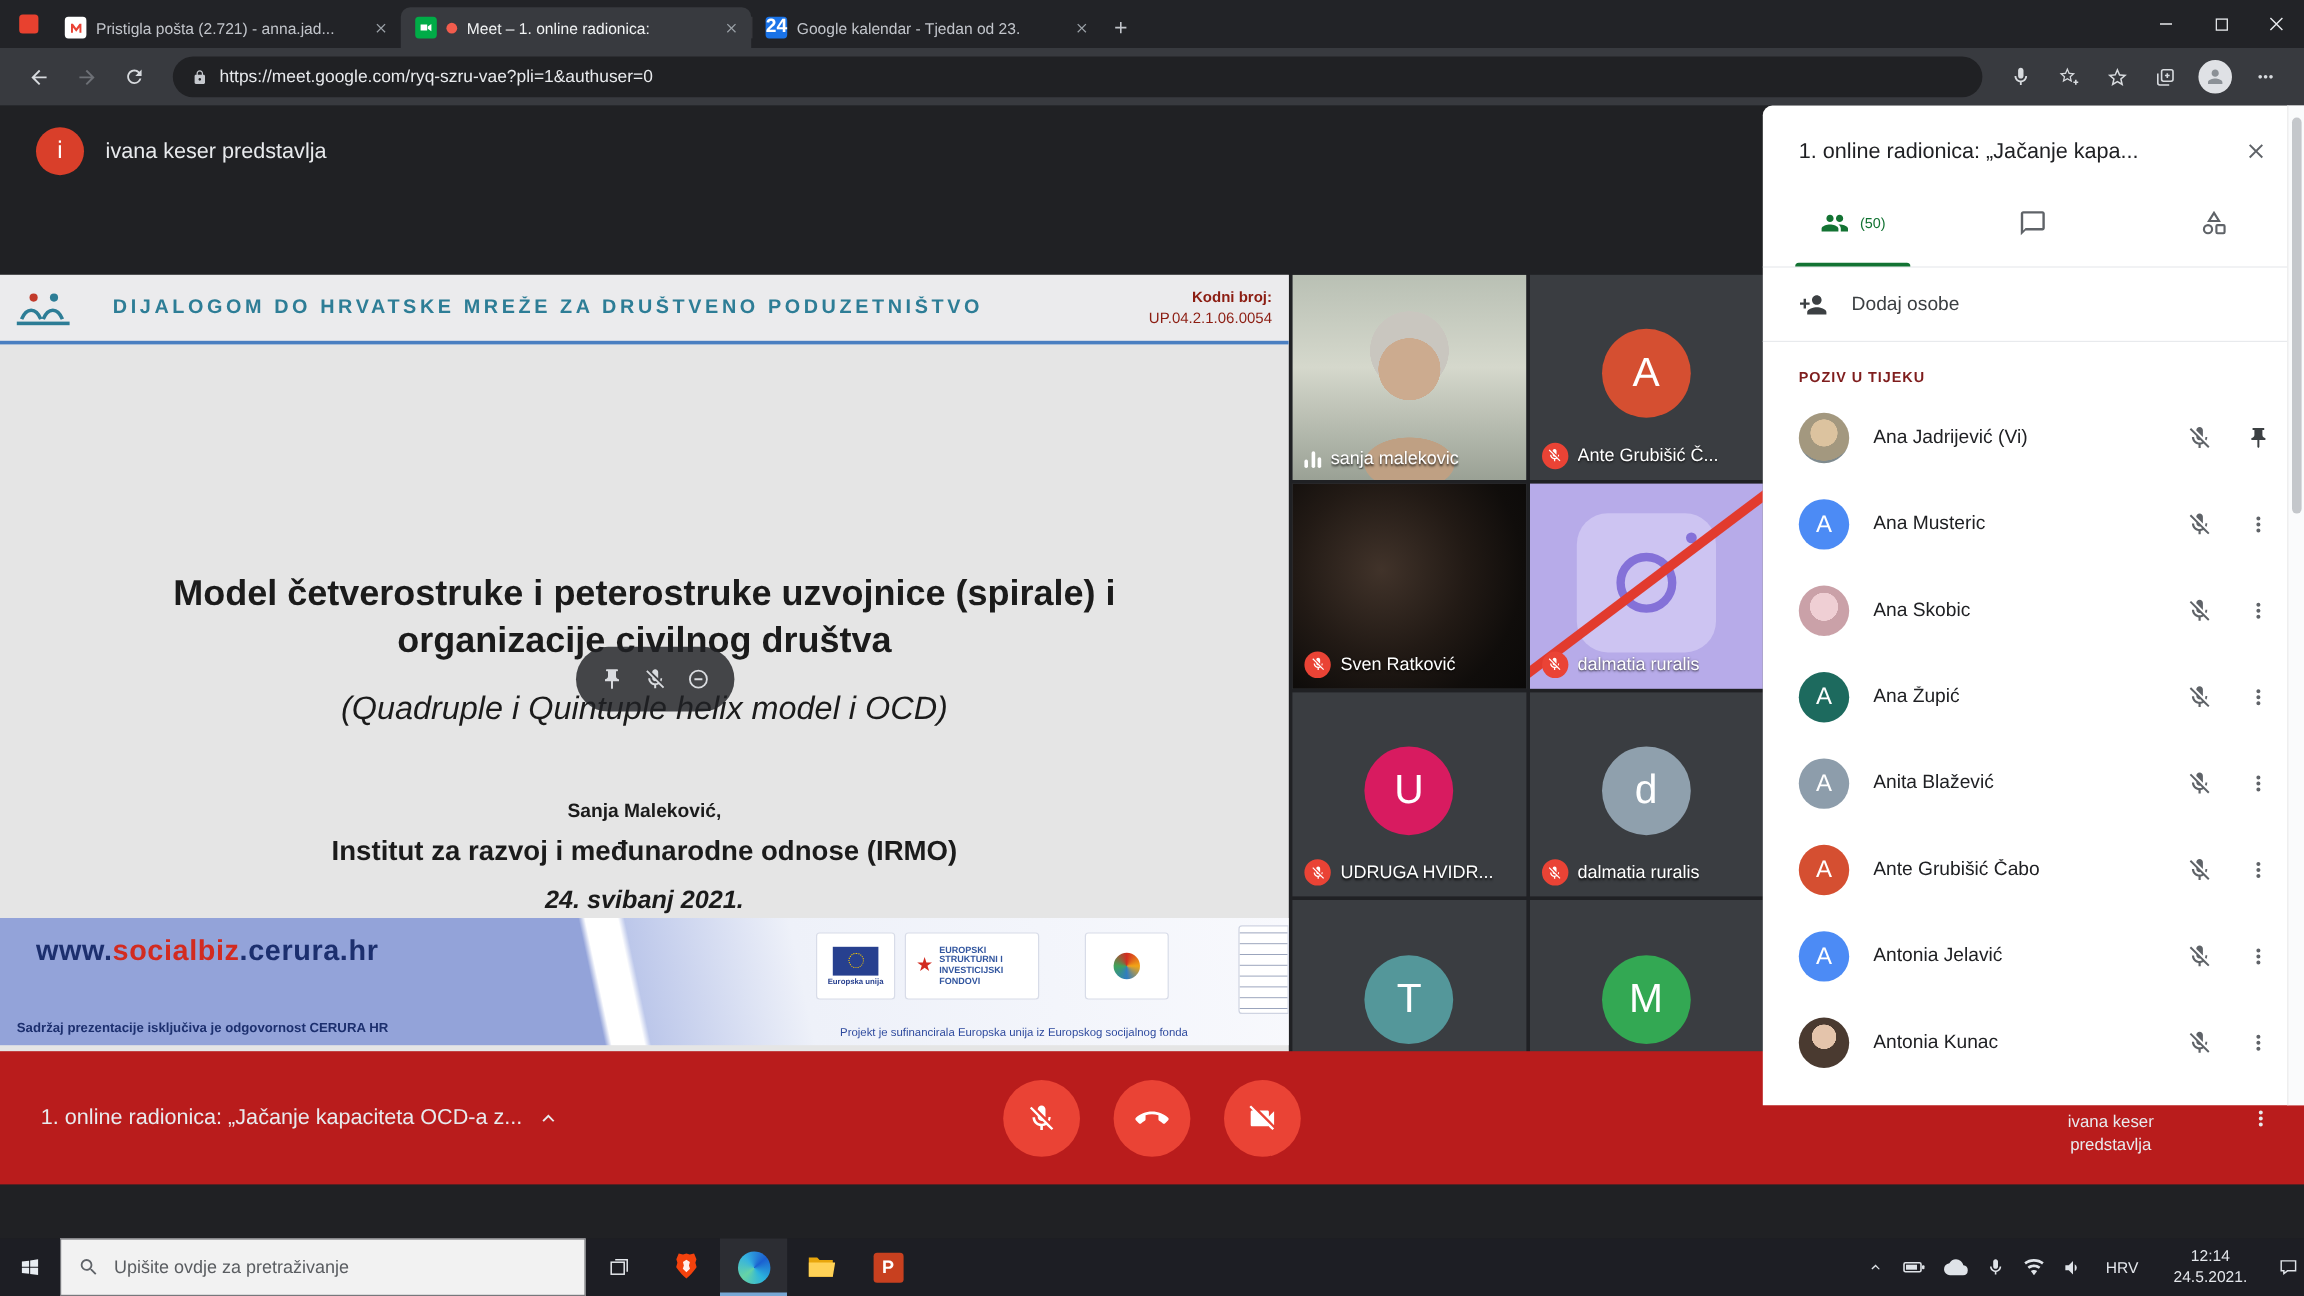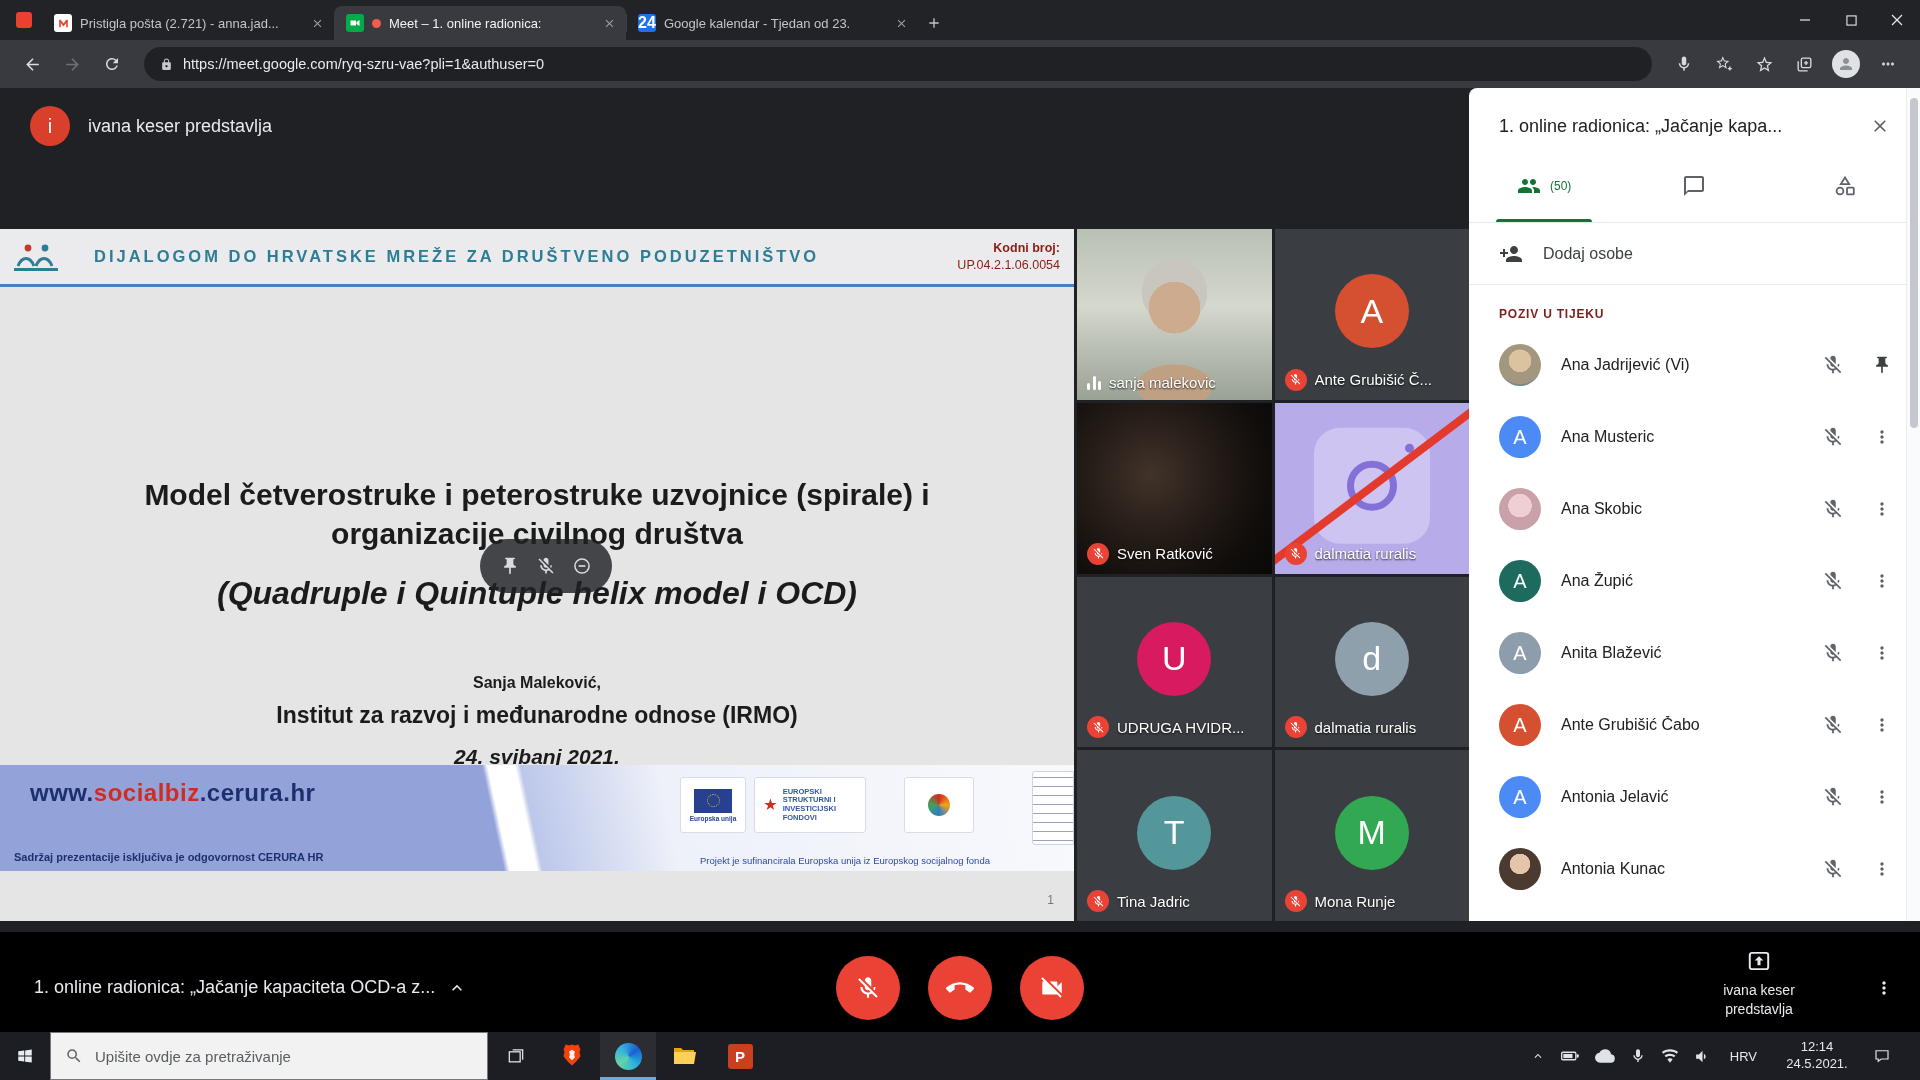--- a/index.html
+++ b/index.html
@@ -45,21 +45,21 @@
 
   
   .slide{position:absolute;left:0;top:141px;width:1074px;height:692px;background:#e5e5e5;color:#1b1b1b;overflow:hidden}
   .slide-head{height:58px;background:#ebebed;display:flex;align-items:center;border-bottom:3px solid #4a7fc1}
   .slide-logo{margin-left:12px;flex:none}
   .slide-head-text{flex:1;margin-left:16px;font-size:16.5px;font-weight:700;letter-spacing:3px;color:#2d7d96;white-space:nowrap;overflow:hidden}
   .slide-code{margin:0 14px 0 10px;text-align:right;font-size:12.5px;line-height:1.3;color:#8c1d12;flex:none}
   .slide-code b{display:block}
   .slide-body{text-align:center;padding-top:188px}
   .slide-title{font-size:30px;font-weight:700;line-height:1.3;max-width:930px;margin:0 auto}
-  .slide-sub{font-size:32px;font-style:italic;font-weight:700;margin-top:22px}
+  .slide-sub{font-size:27px;font-style:italic;font-weight:400;margin-top:22px}
   .slide-author{font-size:16px;font-weight:700;margin-top:62px}
   .slide-inst{font-size:23px;font-weight:700;margin-top:10px}
   .slide-date{font-size:21px;font-style:italic;font-weight:600;margin-top:16px}
   .hover-pill{position:absolute;left:480px;top:310px;width:132px;height:54px;border-radius:27px;background:rgba(32,33,36,.82);display:flex;align-items:center;justify-content:center;gap:16px;color:#dadce0}
   .slide-footer{position:absolute;left:0;right:0;bottom:50px;height:106px;
     background:linear-gradient(78deg,#93a3d9 0%,#93a3d9 46%,#ffffff 46.5%,#ffffff 49%,#bcc7ea 49.5%,#eef1f9 62%,#f8f9fd 100%)}
   .sf-url{position:absolute;left:30px;top:14px;font-size:24px;font-weight:700;letter-spacing:.5px}
   .sf-url .u1{color:#1c2f6e}
   .sf-url .u2{color:#d22b20}
   .sf-disc{position:absolute;left:14px;bottom:8px;font-size:11px;font-weight:700;color:#1c2f6e}
@@ -96,21 +96,21 @@
   .insta-dot{position:absolute;right:16px;top:16px;width:9px;height:9px;border-radius:50%;background:#8471d8}
   .red-slash{position:absolute;left:-30%;top:47%;width:160%;height:8px;background:#e23b2e;transform:rotate(-37deg)}
   .tile-label{position:absolute;left:10px;bottom:9px;display:flex;align-items:center;gap:8px;color:#fff;font-size:15px;text-shadow:0 1px 2px rgba(0,0,0,.85);max-width:92%}
   .tile-name{white-space:nowrap;overflow:hidden}
   .badge-mic{width:22px;height:22px;border-radius:50%;background:#ea4335;display:grid;place-items:center;color:#fff;flex:none}
   .sound-bars{display:flex;align-items:flex-end;gap:2.5px;height:15px;flex:none}
   .sound-bars i{display:block;width:3px;background:#fff;border-radius:2px}
   .sound-bars i:nth-child(1){height:7px}.sound-bars i:nth-child(2){height:14px}.sound-bars i:nth-child(3){height:9px}
 
   
-  .mb{position:absolute;left:0;right:0;top:844px;height:111px;background:#000000}
+  .mb{position:absolute;left:0;right:0;top:788px;height:111px;background:#b91c1c}
   .mb-left{position:absolute;left:34px;top:0;height:100%;display:flex;align-items:center;gap:12px;color:#e8eaed}
   .mb-title{font-size:18px}
   .mb-center{position:absolute;left:50%;top:50%;transform:translate(-50%,-50%);display:flex;gap:28px}
   .rbtn{width:64px;height:64px;border-radius:50%;border:none;background:#ea4335;color:#fff;display:grid;place-items:center;cursor:pointer}
   .mb-right{position:absolute;right:86px;top:16px;width:150px;display:flex;flex-direction:column;align-items:center;gap:7px;color:#e8eaed}
   .mb-presenter{font-size:14px;text-align:center;width:110px;line-height:1.35}
   .mb-dots{position:absolute;right:26px;top:50%;transform:translateY(-50%);color:#e8eaed}
 
   
   .panel{position:absolute;left:1469px;top:0;width:451px;height:833px;background:#fff;border-radius:8px 0 0 0}
@@ -137,21 +137,21 @@
   
   .taskbar{position:absolute;left:0;right:0;bottom:0;height:48px;background:#1d1e24;display:flex;align-items:stretch;color:#e4e7ec}
   .tb-start{width:50px;display:grid;place-items:center}
   .tb-search{width:438px;background:#f2f2f2;border:1px solid #77787c;display:flex;align-items:center;gap:12px;padding:0 14px;color:#5f6368}
   .tb-search-text{font-size:15px;color:#5a5d61;white-space:nowrap;overflow:hidden}
   .tb-icon{width:56px;display:grid;place-items:center;position:relative}
   .tb-icon.active{background:rgba(255,255,255,.07);box-shadow:inset 0 -3px 0 #77a7d4}
   .edge-ball{width:27px;height:27px;border-radius:50%;background:conic-gradient(from 230deg,#66d3a6,#35b2e0,#1b5fd0,#2bb3de,#66d3a6)}
   .ppt{width:25px;height:25px;border-radius:3px;background:#c8401f;color:#fff;font-weight:700;font-size:15px;display:grid;place-items:center}
   .tb-spacer{flex:1}
-  .tray{display:flex;align-items:center;gap:15px;padding-right:29px}
+  .tray{display:flex;align-items:center;gap:15px;padding-right:4px}
   .tray-ic{color:#dfe3e8;display:grid;place-items:center}
   .tb-lang{font-size:13px;color:#e4e7ec;padding:0 4px}
   .tb-clock{font-size:13px;line-height:1.3;text-align:center;min-width:82px}
 </style>
 </head>
 <body>
 
 <div class="screen">
 
   <header class="tabbar">

